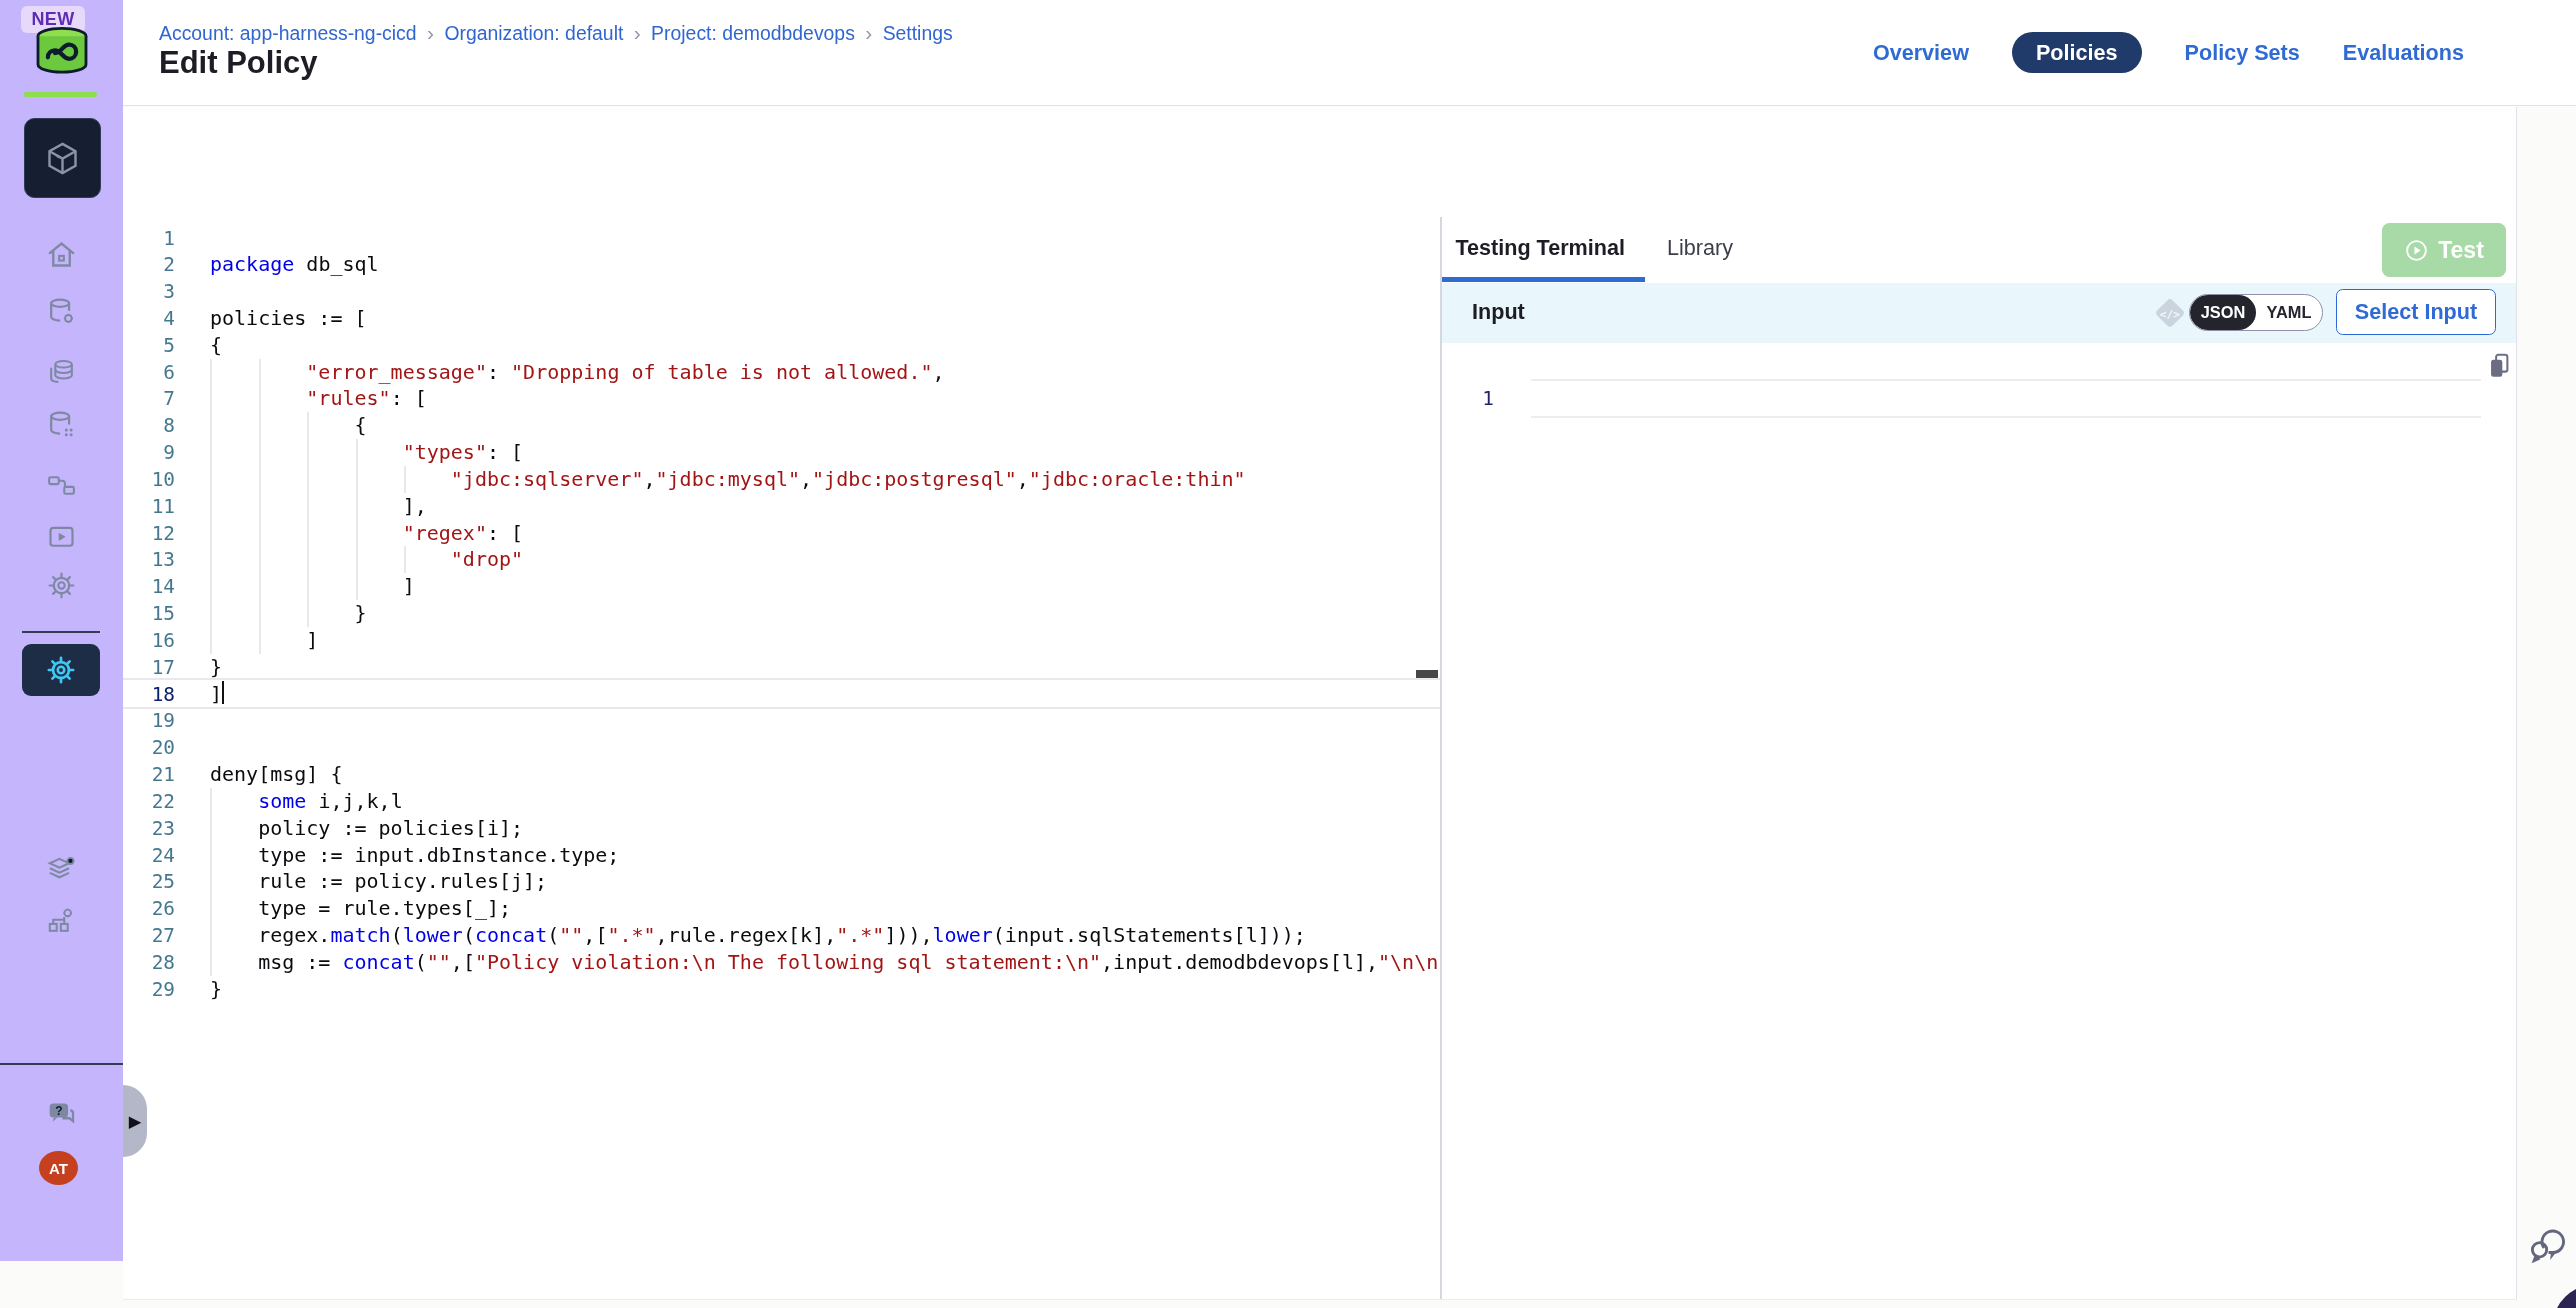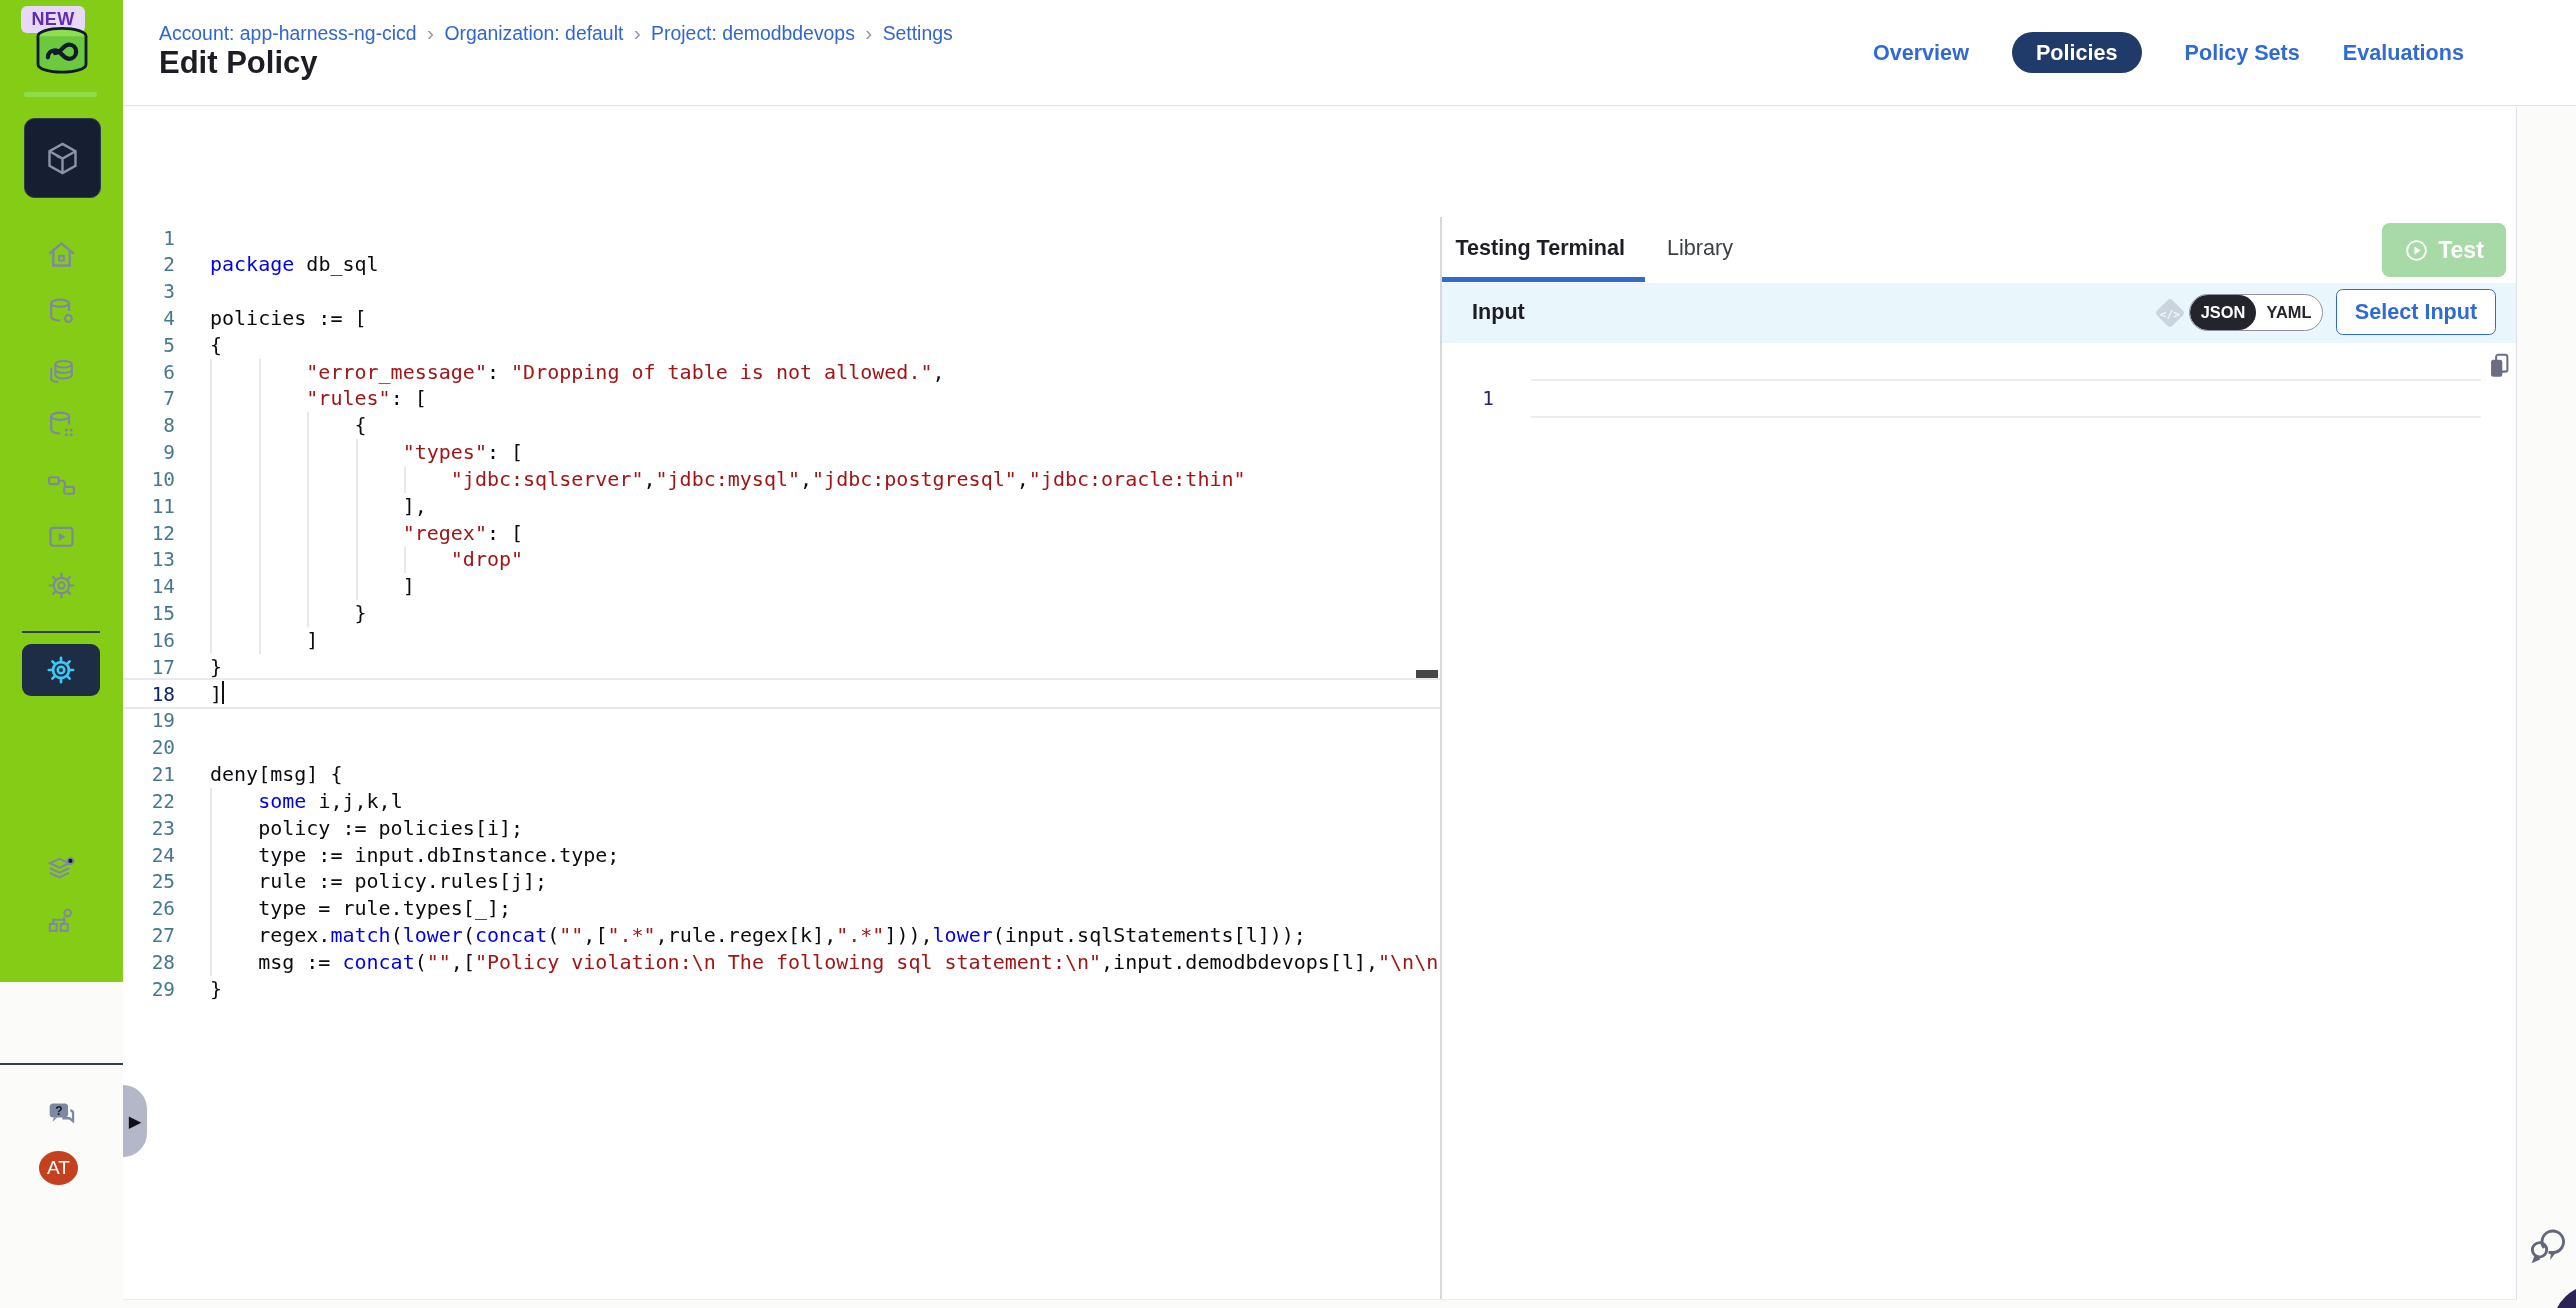--- a/index.html
+++ b/index.html
@@ -1,32 +1,32 @@
 <!DOCTYPE html>
 <html style="font-size:12px"><head>
 <meta charset="utf-8">
 <style>
   html,body{margin:0;padding:0;background:#fbfbf9;}
   #app{position:relative;width:2576px;height:1309px;overflow:hidden;
        font-family:"Liberation Sans",sans-serif;color:#22222a;background:#fbfbf9;}
 
   
-  .sidebar{position:absolute;left:0;top:0;width:123px;height:982px;background:#84cc16;z-index:5;}
+  .sidebar{position:absolute;left:0;top:0;width:123px;height:1261px;background:#c4b5fd;z-index:5;}
   .new-badge{position:absolute;left:21px;top:6px;background:#e7d9f9;color:#5f2db3;
              font-size:18px;font-weight:700;padding:3px 10.4px;border-radius:6px;letter-spacing:0.4px;}
   .logo{position:absolute;left:30px;top:27px;width:64px;height:48px;}
   .logo-underline{position:absolute;left:24px;top:92px;width:73px;height:4.5px;background:#8ddd4d;border-radius:2.2px;}
   .module-box{position:absolute;left:24px;top:118px;width:75px;height:78px;border:1.5px solid #2e3b52;
               border-radius:10.4px;background:#151f31;display:flex;align-items:center;justify-content:center;}
   .side-ic{position:absolute;left:44px;width:34px;height:34px;display:flex;align-items:center;justify-content:center;}
   .side-div{position:absolute;height:1.5px;background:#333e52;}
   .active-box{position:absolute;left:22.4px;top:644px;width:78px;height:52px;border-radius:9px;background:#1d2d45;
               display:flex;align-items:center;justify-content:center;}
   .avatar{position:absolute;left:39px;top:1151px;width:39px;height:34px;border-radius:50%;background:#c4401f;
-          color:#fff;font-size:19px;font-weight:400;display:flex;align-items:center;justify-content:center;}
+          color:#fff;font-size:15px;font-weight:700;display:flex;align-items:center;justify-content:center;}
   .expand-tab{position:absolute;left:123px;top:1085px;width:24px;height:72px;background:#b4b7c8;z-index:6;
               border-radius:0 34px 34px 0;display:flex;align-items:center;justify-content:center;
               color:#101018;font-size:16.4px;cursor:pointer;}
 
   
   .topbar{position:absolute;left:123px;top:0;width:2453px;height:105px;background:#fff;border-bottom:1.5px solid #e1e2e9;}
   .breadcrumb{position:absolute;left:36px;top:21px;font-size:19.4px;display:flex;align-items:center;}
   .bc-link{color:#3166d1;cursor:pointer;}
   .bc-sep{color:#9095a5;margin:0 10.4px;font-size:21px;}
   .page-title{position:absolute;left:36px;top:45px;font-size:31px;font-weight:700;color:#1d1d26;}

